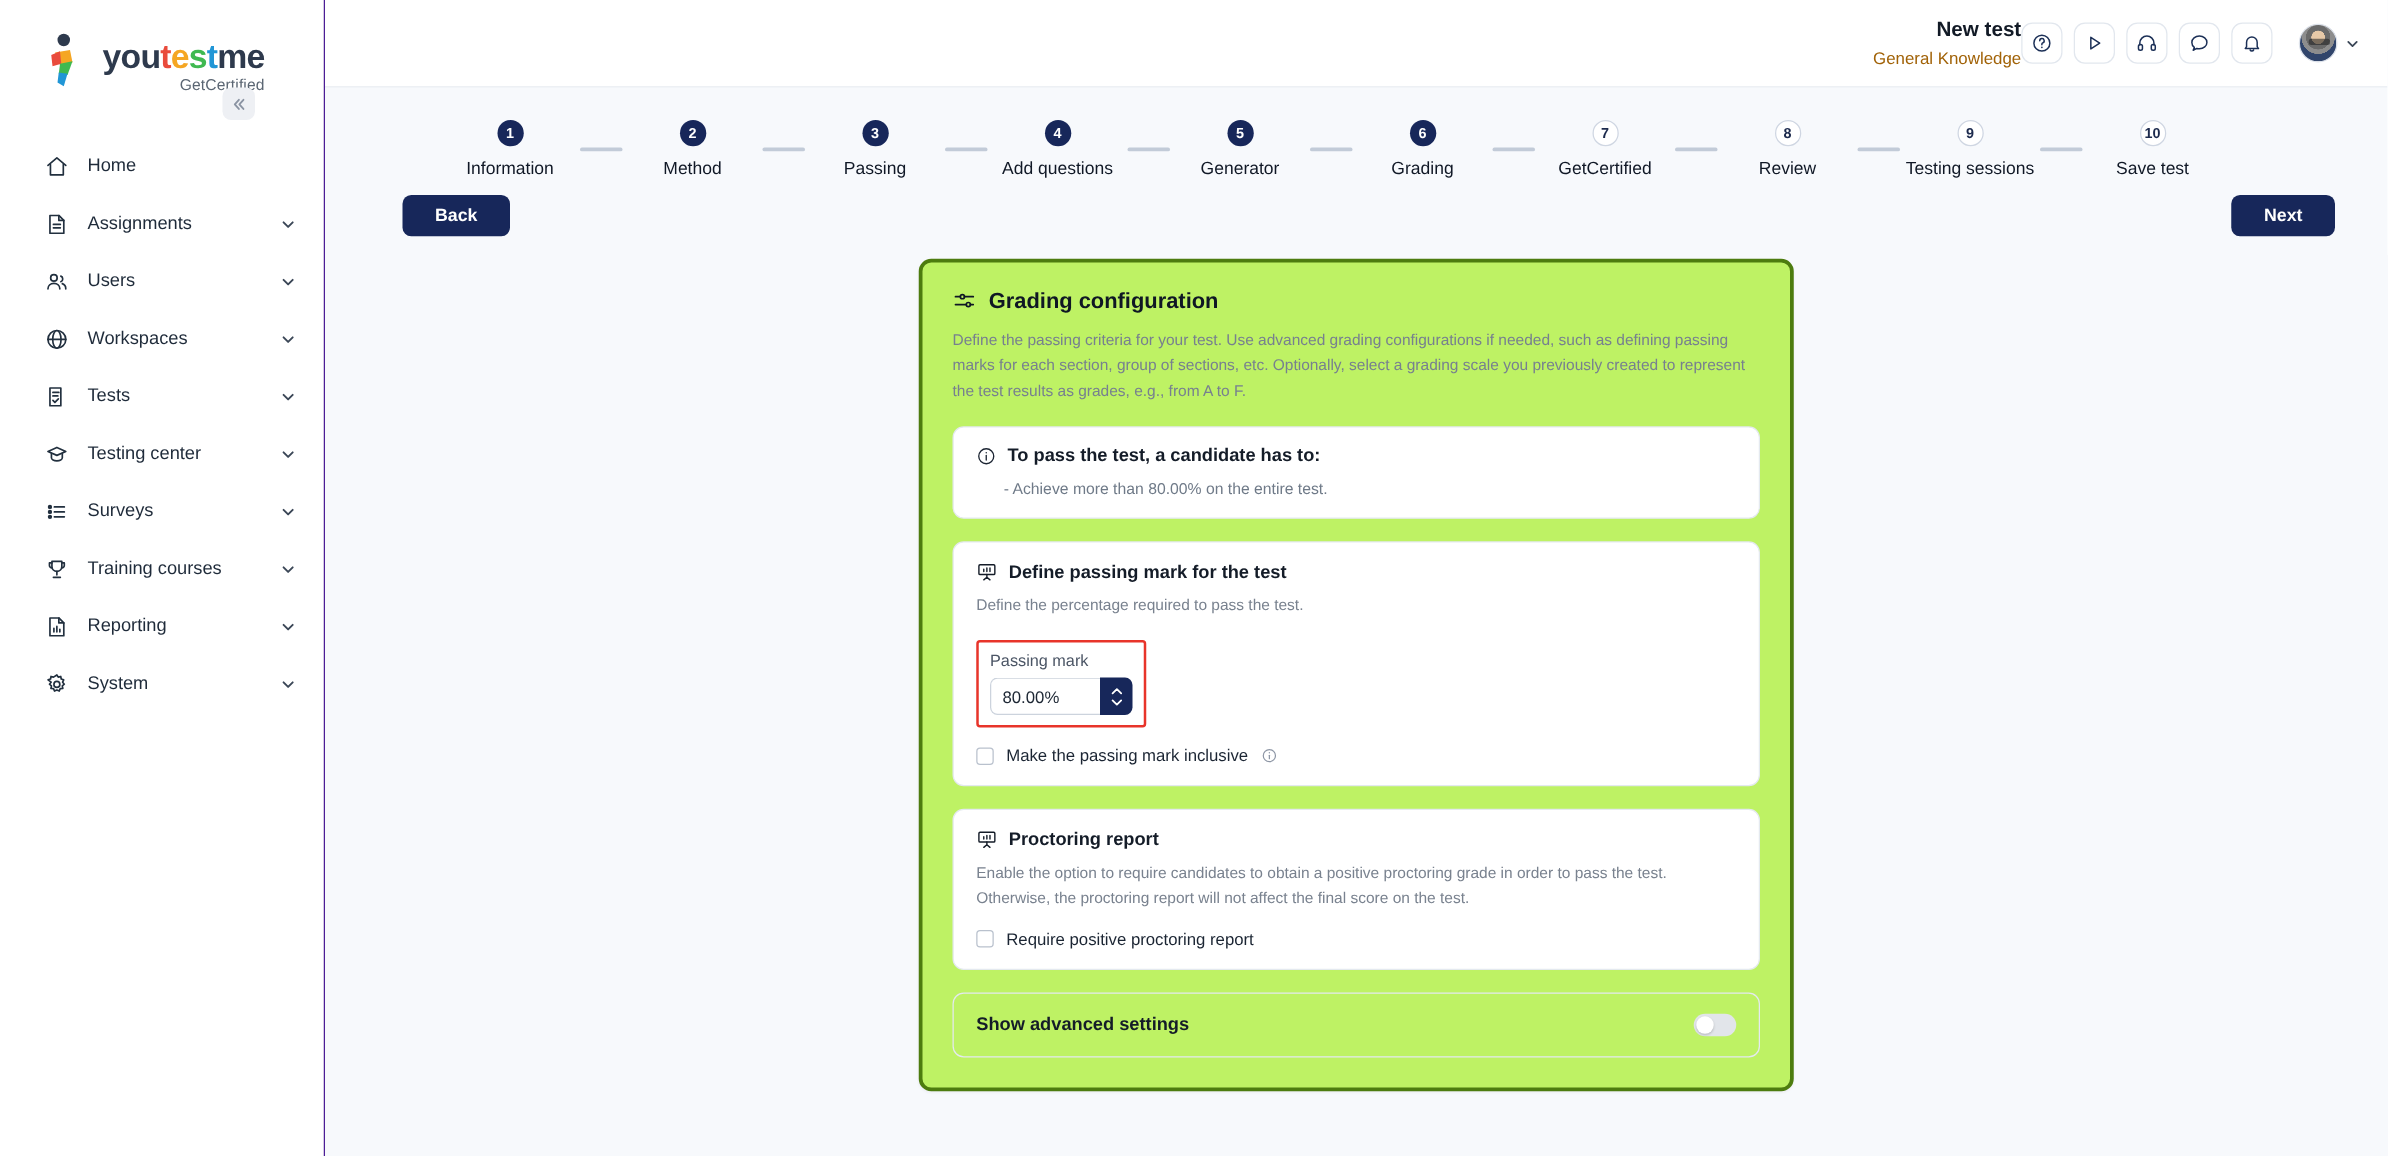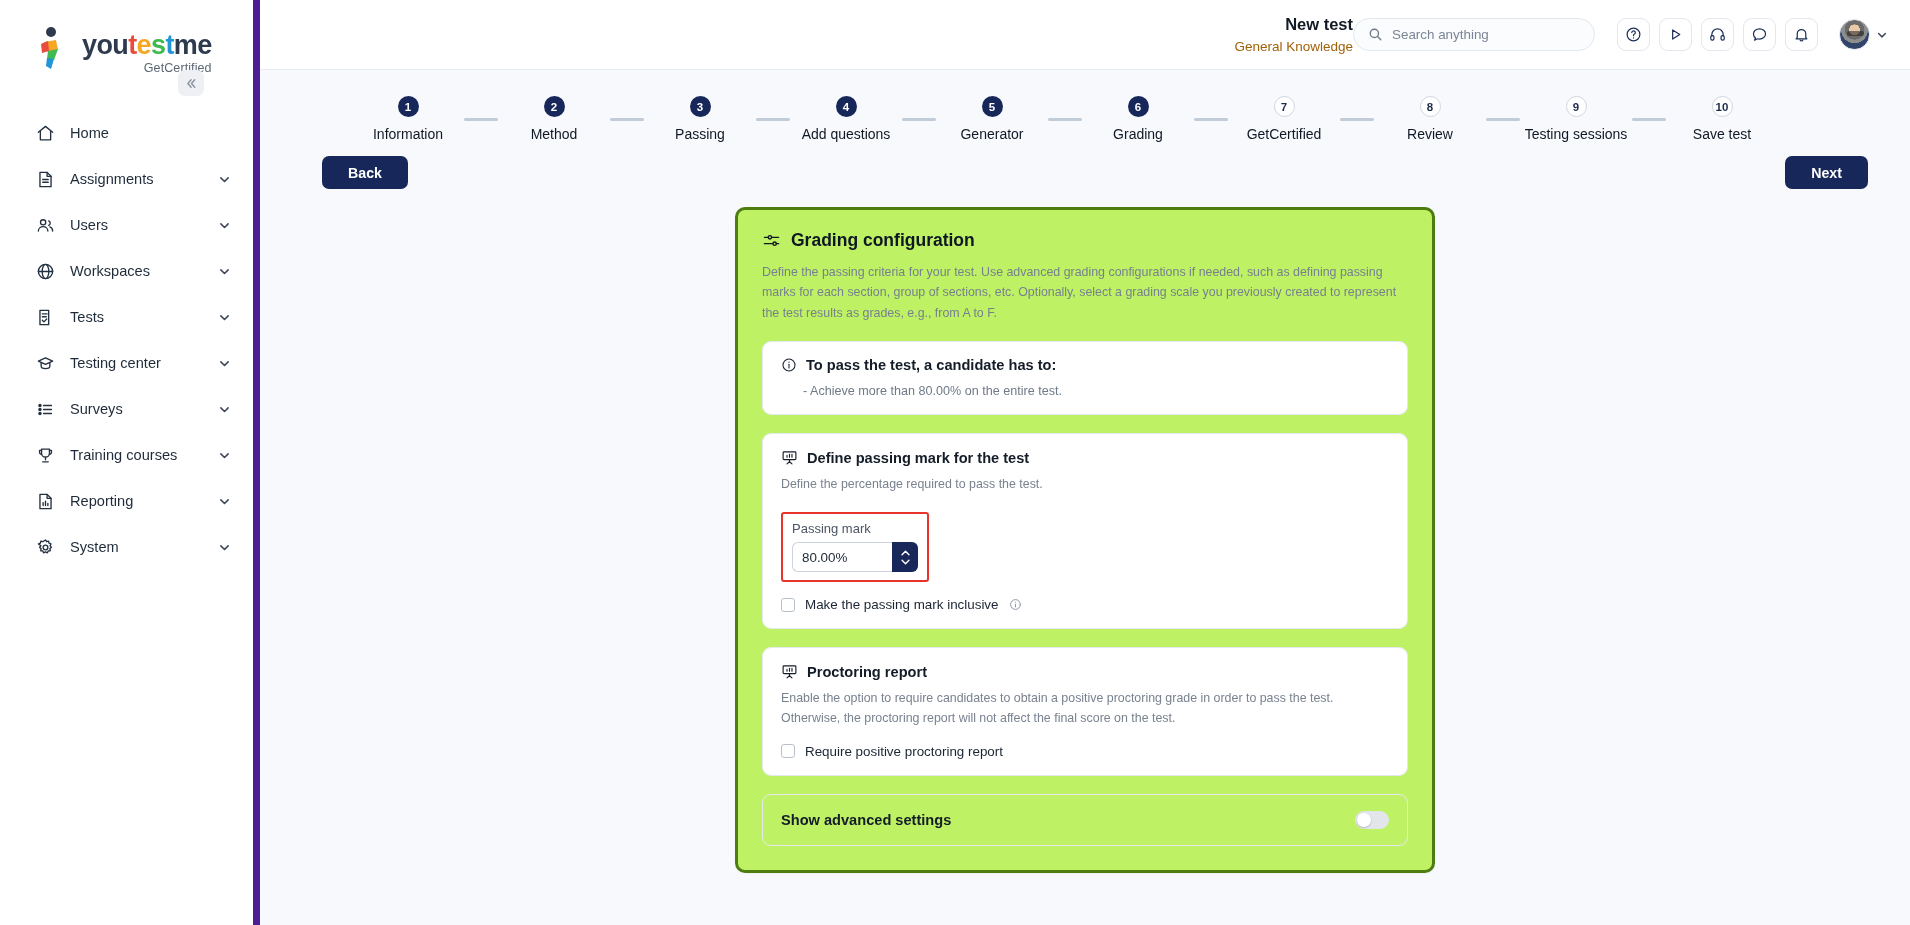--- a/index.html
+++ b/index.html
@@ -8,21 +8,21 @@
     font-family: "Liberation Sans", sans-serif;
     background: #ffffff;
     overflow: hidden;
   }
   .app { display: flex; width: 1910px; height: 925px; }
 
   
   .sidebar {
     width: 260px; height: 925px;
     background: #ffffff;
-    border-right: 7px solid #4c1d95;
+    border-right: 1px solid #4c1d95;
     position: relative;
     flex: 0 0 260px;
   }
   .logo-wrap { padding: 26px 0 10px 34px; position: relative; height: 92px; }
   .logo-row { display: flex; align-items: flex-start; gap: 8px; }
   .logo-mark { width: 40px; height: 44px; position: relative; flex: 0 0 40px; }
   .logo-text { padding-top: 6px; }
   .logo-word { font-size: 27px; font-weight: 700; letter-spacing: -0.6px; line-height: 1; }
   .lg-you { color: #2e3a4d; }
   .lg-t { color: #e94b3c; }
@@ -136,21 +136,21 @@
   .panel-sub { font-size: 12.4px; color: #79828f; margin-top: 9px; line-height: 1.6; }
   .bullet { font-size: 12.6px; color: #6f7a88; margin-top: 11px; padding-left: 22px; }
 
   .highlight-box {
     display: inline-block; border: 2.5px solid #e8342a; border-radius: 3px;
     padding: 7px 9px 8px 9px; margin-top: 17px;
   }
   .field-label { font-size: 13px; color: #4b5565; margin-bottom: 6px; }
   .spinner { display: flex; align-items: stretch; height: 30px; }
   .spinner-input {
-    width: 100px; height: 30px; border: 1px solid #ccd3dd; border-right: none;
+    width: 88px; height: 30px; border: 1px solid #ccd3dd; border-right: none;
     border-radius: 6px 0 0 6px; font-size: 13.4px; color: #1d2734;
     padding: 12px 9px; outline: none; background: #fff;
     font-family: "Liberation Sans", sans-serif;
   }
   .spinner-btns {
     width: 26px; background: #17275a; border-radius: 0 6px 6px 0;
     display: flex; flex-direction: column; align-items: center; justify-content: center; gap: 1px;
     cursor: pointer; color: #fff;
   }
   .spin-arrow { font-size: 9px; line-height: 10px; }
@@ -368,29 +368,20 @@
   </aside>
 
   <div class="main">
 
     <header class="topbar">
       <div class="tb-titles">
         <div class="tb-title">New test</div>
         <div class="tb-sub">General Knowledge</div>
       </div>
 
-      <div class="search-box">
-        <span>
-          <svg width="15" height="15" viewBox="0 0 20 20" fill="none" stroke="#6d7786" stroke-width="1.8" stroke-linecap="round">
-              <circle cx="8.5" cy="8.5" r="5.5"></circle>
-              <path d="M12.8 12.8 17 17"></path>
-            </svg>
-        </span>
-        <input type="text" placeholder="Search anything" style="">
-      </div>
 
       <div class="tb-icons">
         <div class="icon-btn">
           <svg width="17" height="17" viewBox="0 0 24 24" fill="none" stroke="currentColor" stroke-width="1.7" stroke-linecap="round">
               <circle cx="12" cy="12" r="9"></circle>
               <path d="M9.6 9.3a2.5 2.5 0 1 1 3.3 2.4c-.6.3-.9.8-.9 1.5v.5"></path>
               <circle cx="12" cy="16.8" r="0.9" fill="currentColor" stroke="none"></circle>
             </svg>
         </div>
         <div class="icon-btn">

